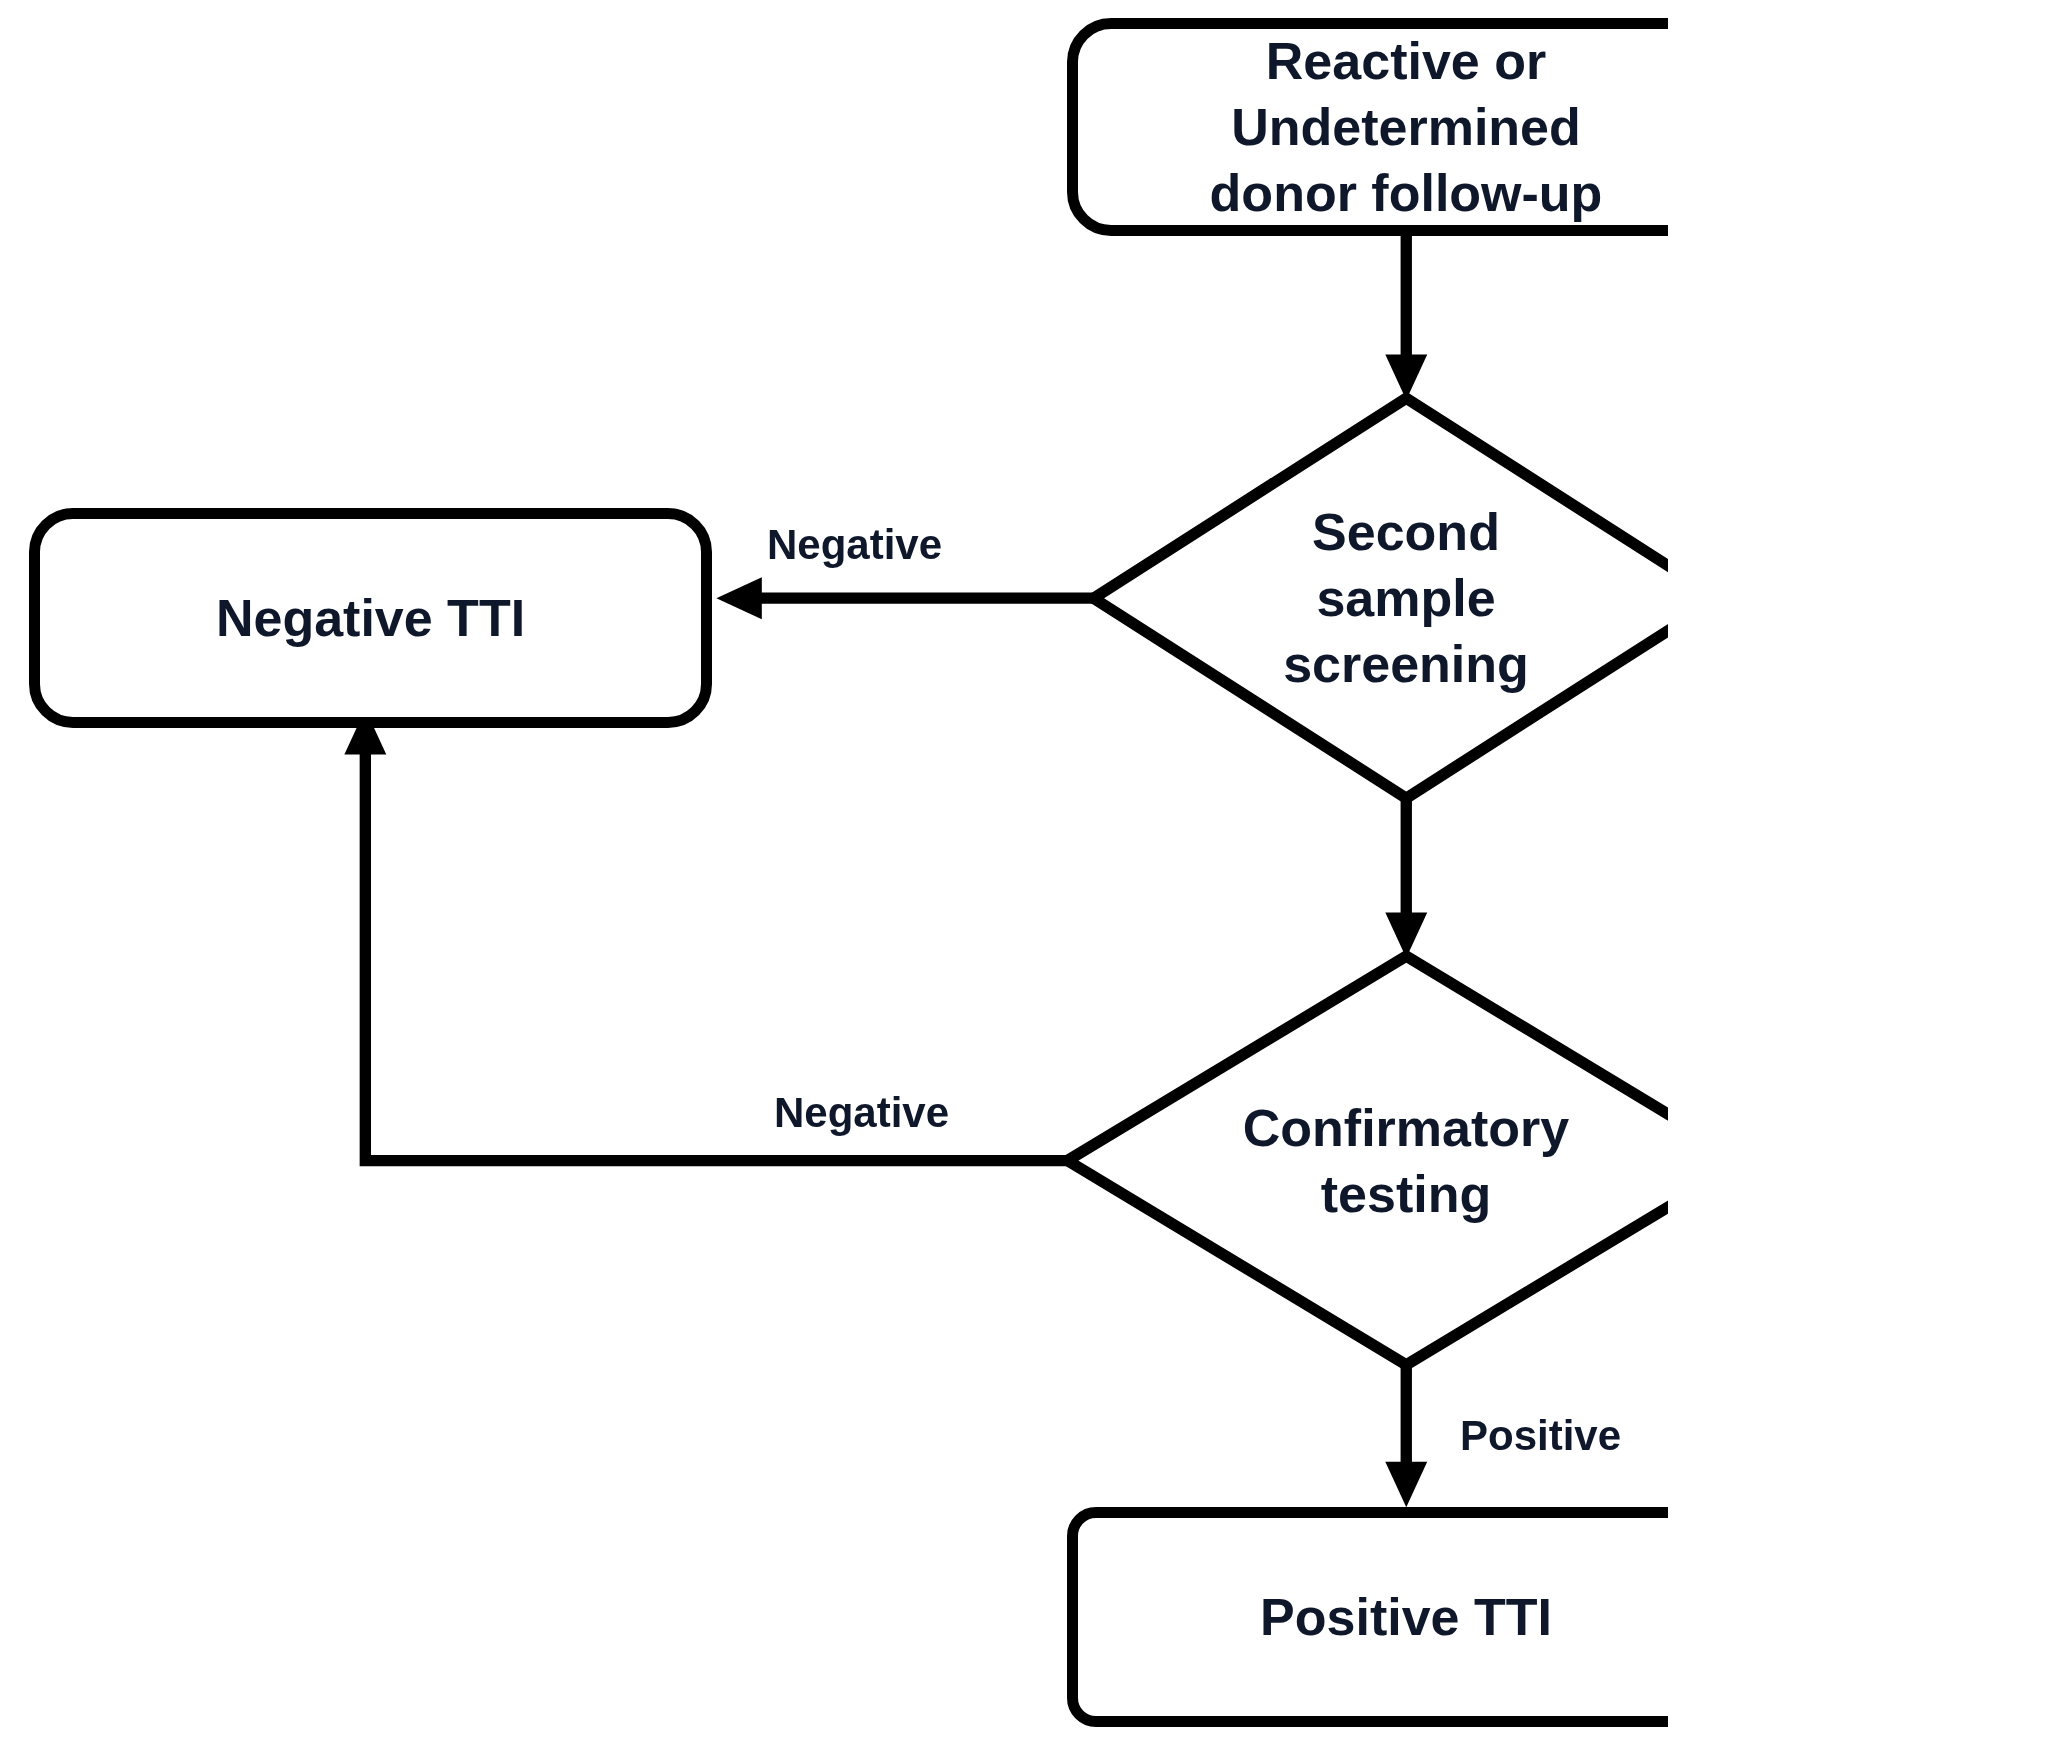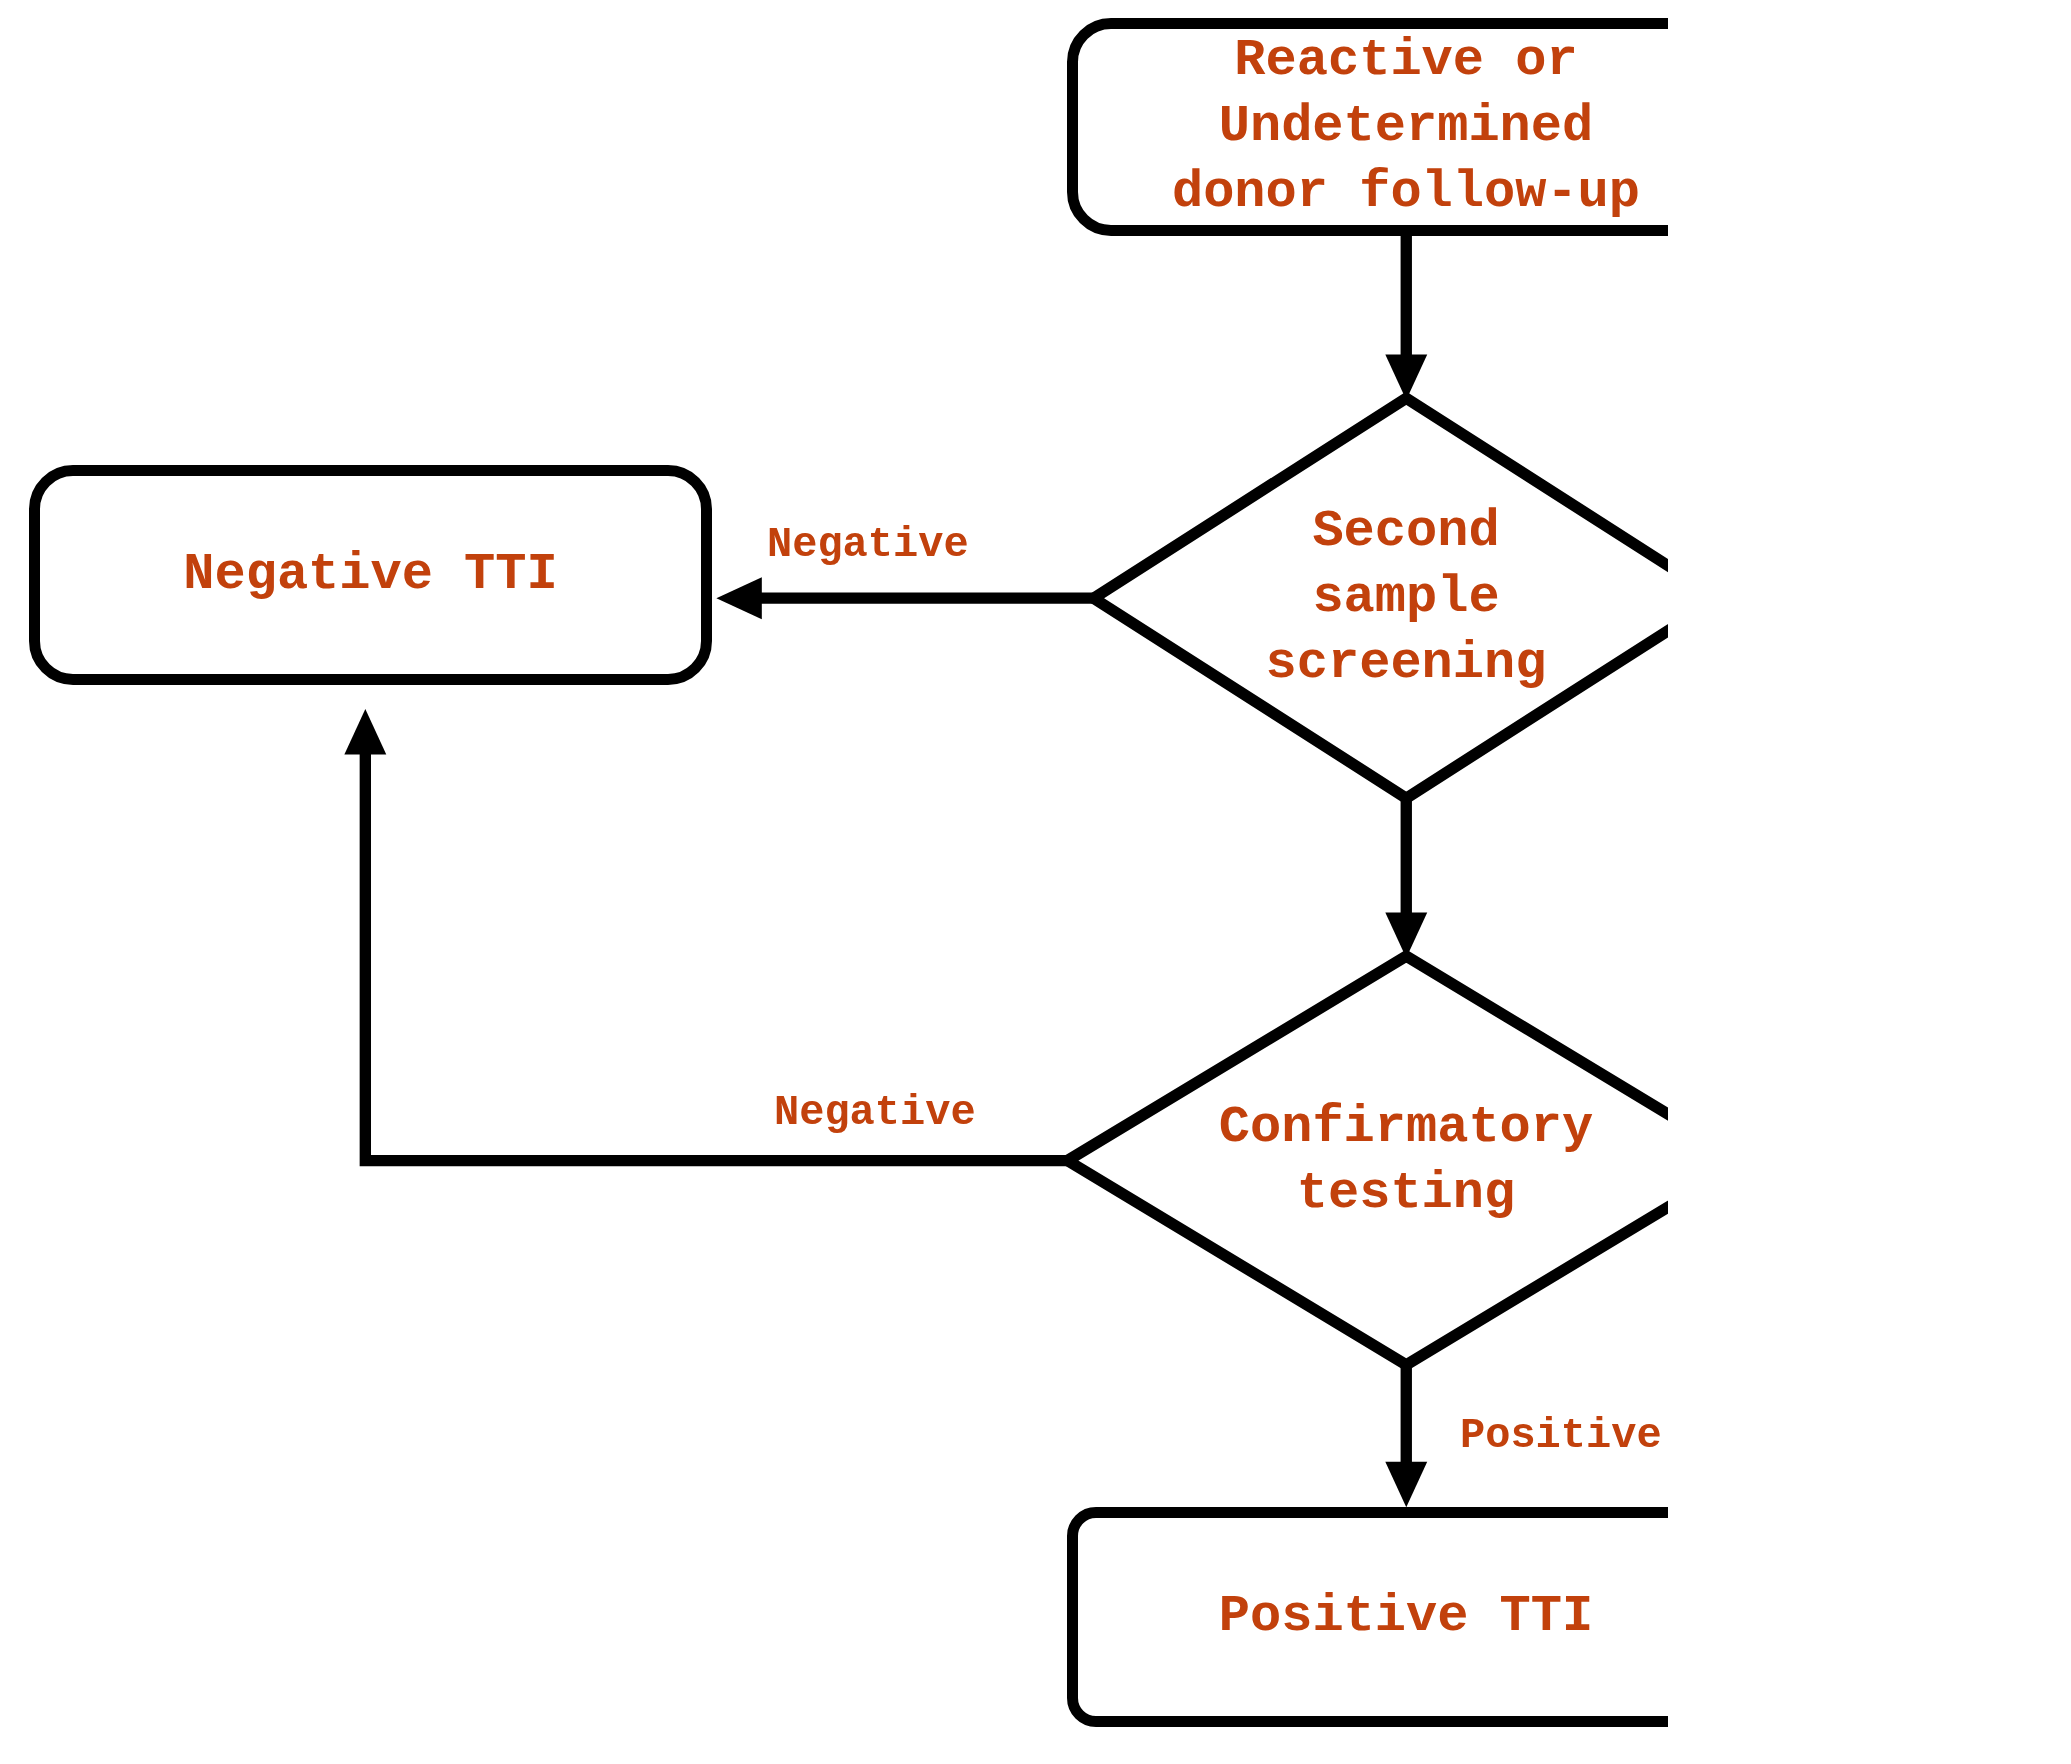--- a/index.html
+++ b/index.html
@@ -1,23 +1,23 @@
 <!DOCTYPE html>
 <html style="font-size:14px"><head>
 <meta charset="utf-8">
 <style>
   html, body { margin: 0; padding: 0; background: #ffffff; }
   .canvas {
     position: relative;
     width: 1668px;
     height: 1764px;
     background: #ffffff;
-    font-family: Liberation Mono, monospace;
+    font-family: Liberation Sans, sans-serif;
     font-weight: 700;
-    color: #c2410c;
+    color: #0f172a;
     overflow: hidden;
   }
   .layer {
     position: absolute;
     left: 0; top: 0;
     width: 2072px; height: 1764px;
   }
   .node {
     position: absolute;
     box-sizing: border-box;
@@ -97,21 +97,21 @@
     <polygon class="shape" points="1610,456 1968,685 1610,914 1252,685"></polygon>
     <polygon class="shape" points="1610,1095 1998,1329 1610,1563 1222,1329"></polygon>
   </svg>
 
   <div class="node" style="left:1067px; top:17.5px; width:678px; height:218px;">
     <span>Reactive or
 Undetermined
 donor follow-up</span>
   </div>
 
-  <div class="node" style="left:29px; top:465px; width:683px; height:220px;">
+  <div class="node" style="left:29px; top:508px; width:683px; height:220px;">
     <span>Negative TTI</span>
   </div>
 
   <div class="node" style="left:1067px; top:1507px; width:678px; height:220px;border-radius:29px;">
     <span>Positive TTI</span>
   </div>
 
   <div class="dlabel" style="left:1406px; top:598px;">Second
 sample
 screening</div>

